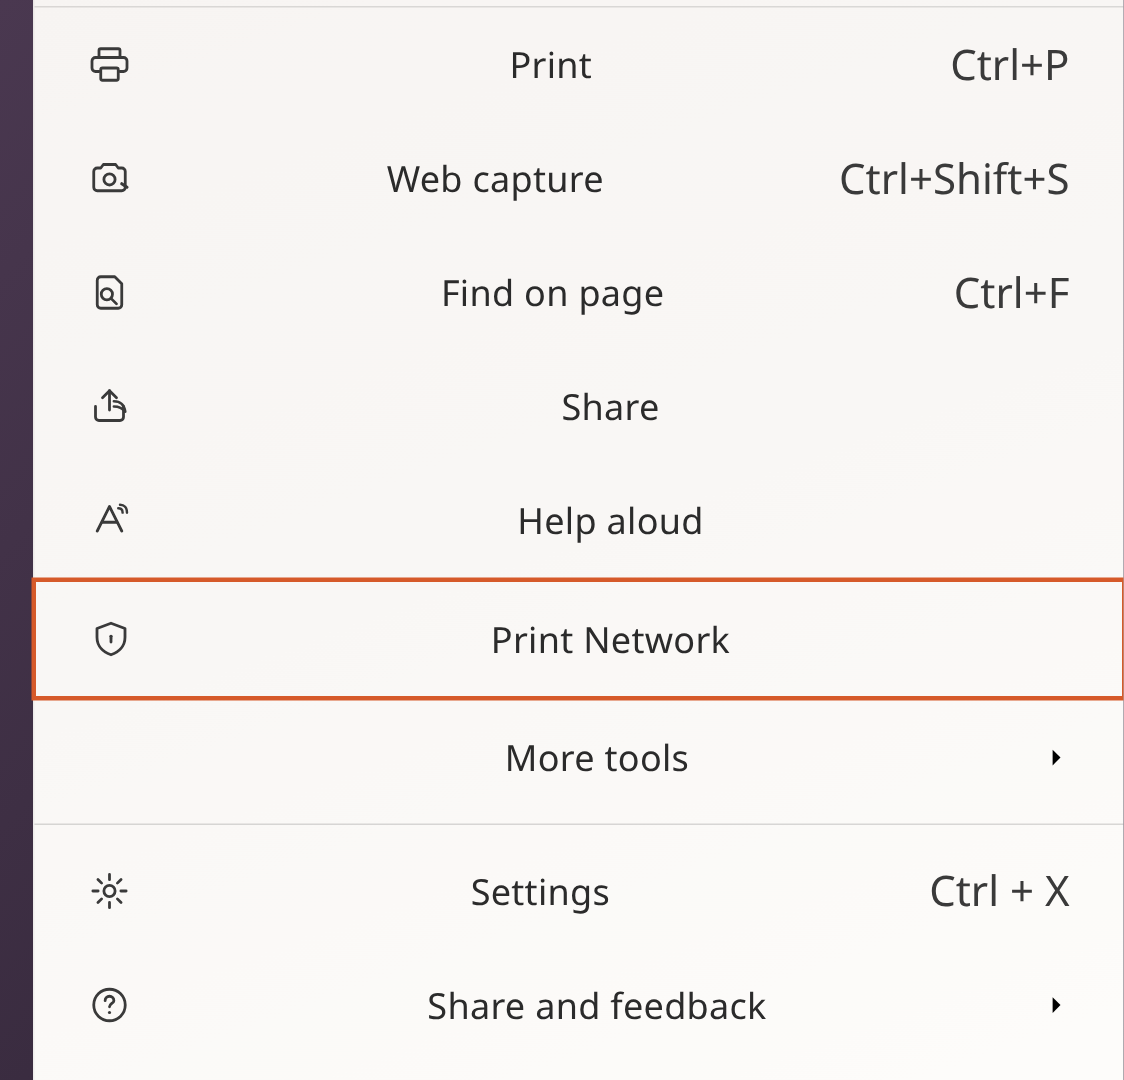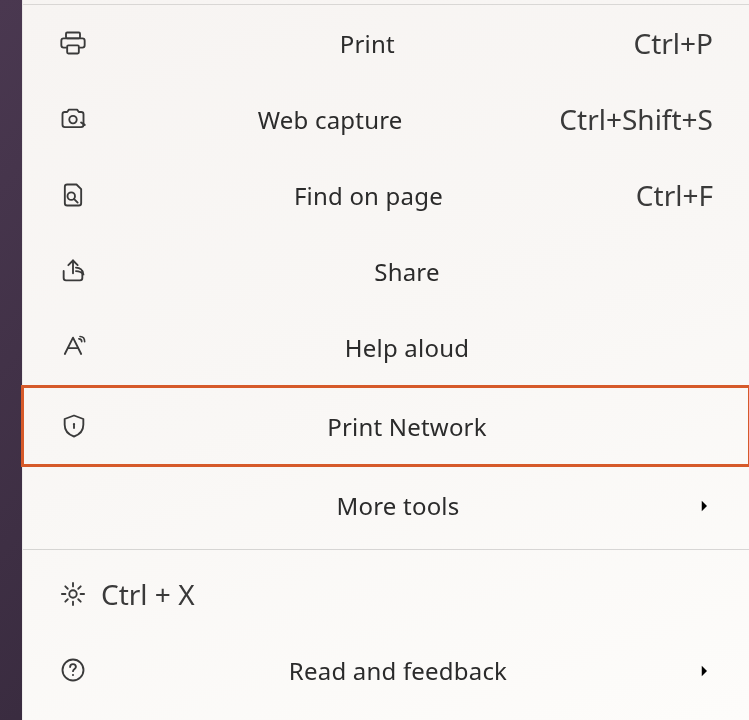--- a/index.html
+++ b/index.html
@@ -177,32 +177,33 @@
 
   <div class="group-divider"></div>
 
   <div class="menu-item">
     <span class="icon-slot">
       <svg viewBox="0 0 24 24">
         <circle cx="12" cy="12" r="3.2"></circle>
         <path d="M12 2.5v3M12 18.5v3M21.5 12h-3M5.5 12h-3M18.6 5.4l-2.1 2.1M7.5 16.5l-2.1 2.1M18.6 18.6l-2.1-2.1M7.5 7.5L5.4 5.4"></path>
       </svg>
     </span>
+    <span class="label">Settings</span>
     <span class="shortcut">Ctrl + X</span>
   </div>
 
   <div class="menu-item">
     <span class="icon-slot help">
       <svg viewBox="0 0 24 24">
         <circle class="outer" cx="12" cy="12" r="9"></circle>
         <path d="M9.5 9.5a2.5 2.5 0 0 1 5 0c0 1.5-2.5 1.8-2.5 3.5"></path>
         <circle cx="12" cy="16.3" r="0.9" fill="#3a3a3a" stroke="none"></circle>
       </svg>
     </span>
-    <span class="label">Read and feedback</span>
+    <span class="label">Share and feedback</span>
     <span class="chevron">
       <svg viewBox="0 0 24 24" style="width:18px;height:18px;">
         <path d="M9 5l7 7-7 7"></path>
       </svg>
     </span>
   </div>
 
 </div>
 
 </body></html>

